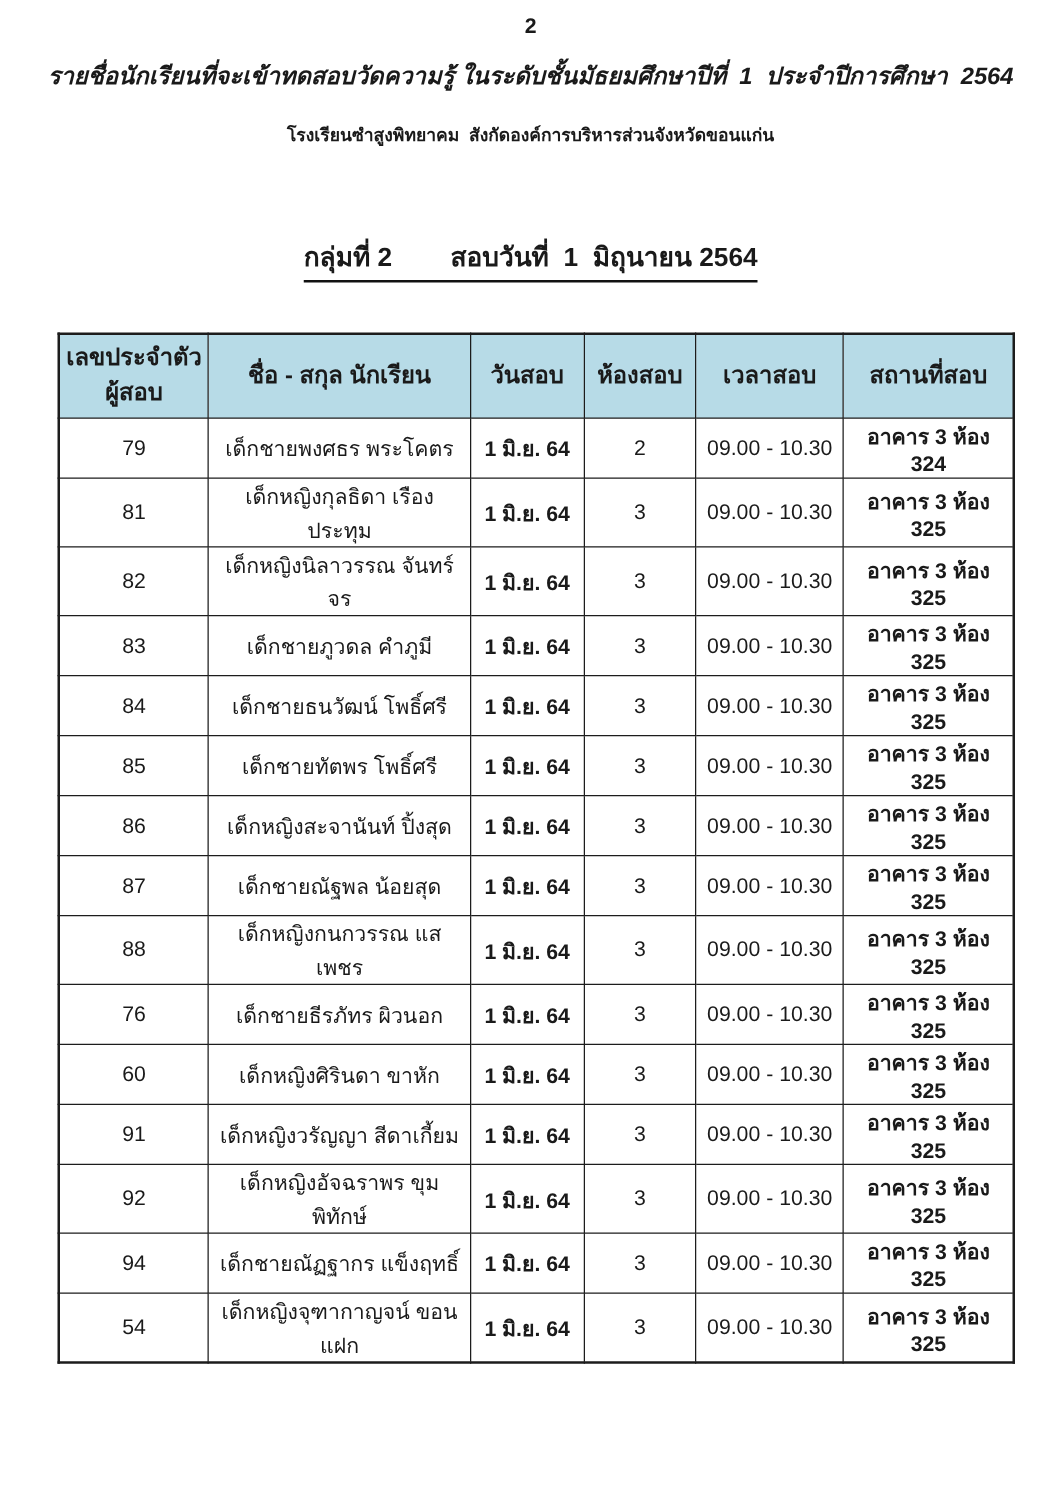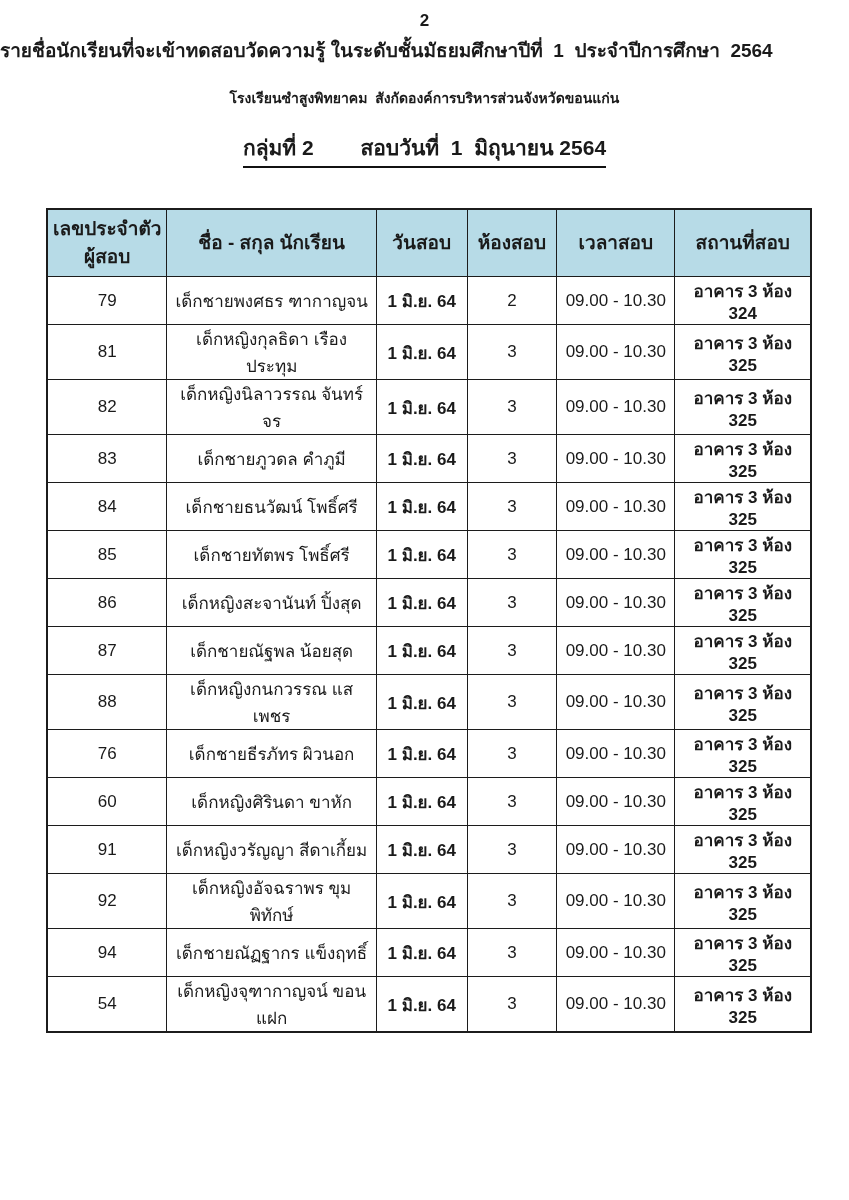--- a/index.html
+++ b/index.html
@@ -21,44 +21,46 @@
     background: #ffffff;
   }
   .page-number {
     text-align: center;
     padding-top: 12px;
     font-size: 17px;
     font-weight: bold;
     line-height: 18px;
   }
   .title-line1 {
-    text-align: left;
-    margin-top: 5px;
+    text-align: center;
+    margin-top: 15px;
     font-size: 19px;
     font-weight: bold;
     white-space: pre;
+    font-style: italic;
   }
   .title-line2 {
     text-align: center;
     margin-top: 22px;
     font-size: 14px;
     font-weight: bold;
     white-space: pre;
   }
   .group-line {
     text-align: center;
     margin-top: 22px;
     font-size: 21px;
     font-weight: bold;
   }
   .group-line .underlined {
     display: inline-block;
     white-space: pre;
     border-bottom: 2.5px solid #111111;
     padding-bottom: 2px;
+    margin-top: 48px;
   }
   table.roster {
     margin: 14px 0 0 46px;
     width: 766px;
     border-collapse: collapse;
     table-layout: fixed;
   }
   table.roster th,
   table.roster td {
     border: 1.6px solid #1c1c1c;
@@ -133,21 +135,21 @@
         <th>ชื่อ - สกุล นักเรียน</th>
         <th>วันสอบ</th>
         <th>ห้องสอบ</th>
         <th>เวลาสอบ</th>
         <th>สถานที่สอบ</th>
       </tr>
     </thead>
     <tbody id="roster-body">
   <tr>
     <td class="cell-id">79</td>
-    <td class="cell-name">เด็กชายพงศธร ฑากาญจน</td>
+    <td class="cell-name">เด็กชายพงศธร พระโคตร</td>
     <td class="cell-date">1 มิ.ย. 64</td>
     <td class="cell-room">2</td>
     <td class="cell-time">09.00 - 10.30</td>
     <td class="cell-location">อาคาร 3 ห้อง 324</td>
   </tr>
 
 
   <tr>
     <td class="cell-id">81</td>
     <td class="cell-name">เด็กหญิงกุลธิดา เรืองประทุม</td>

